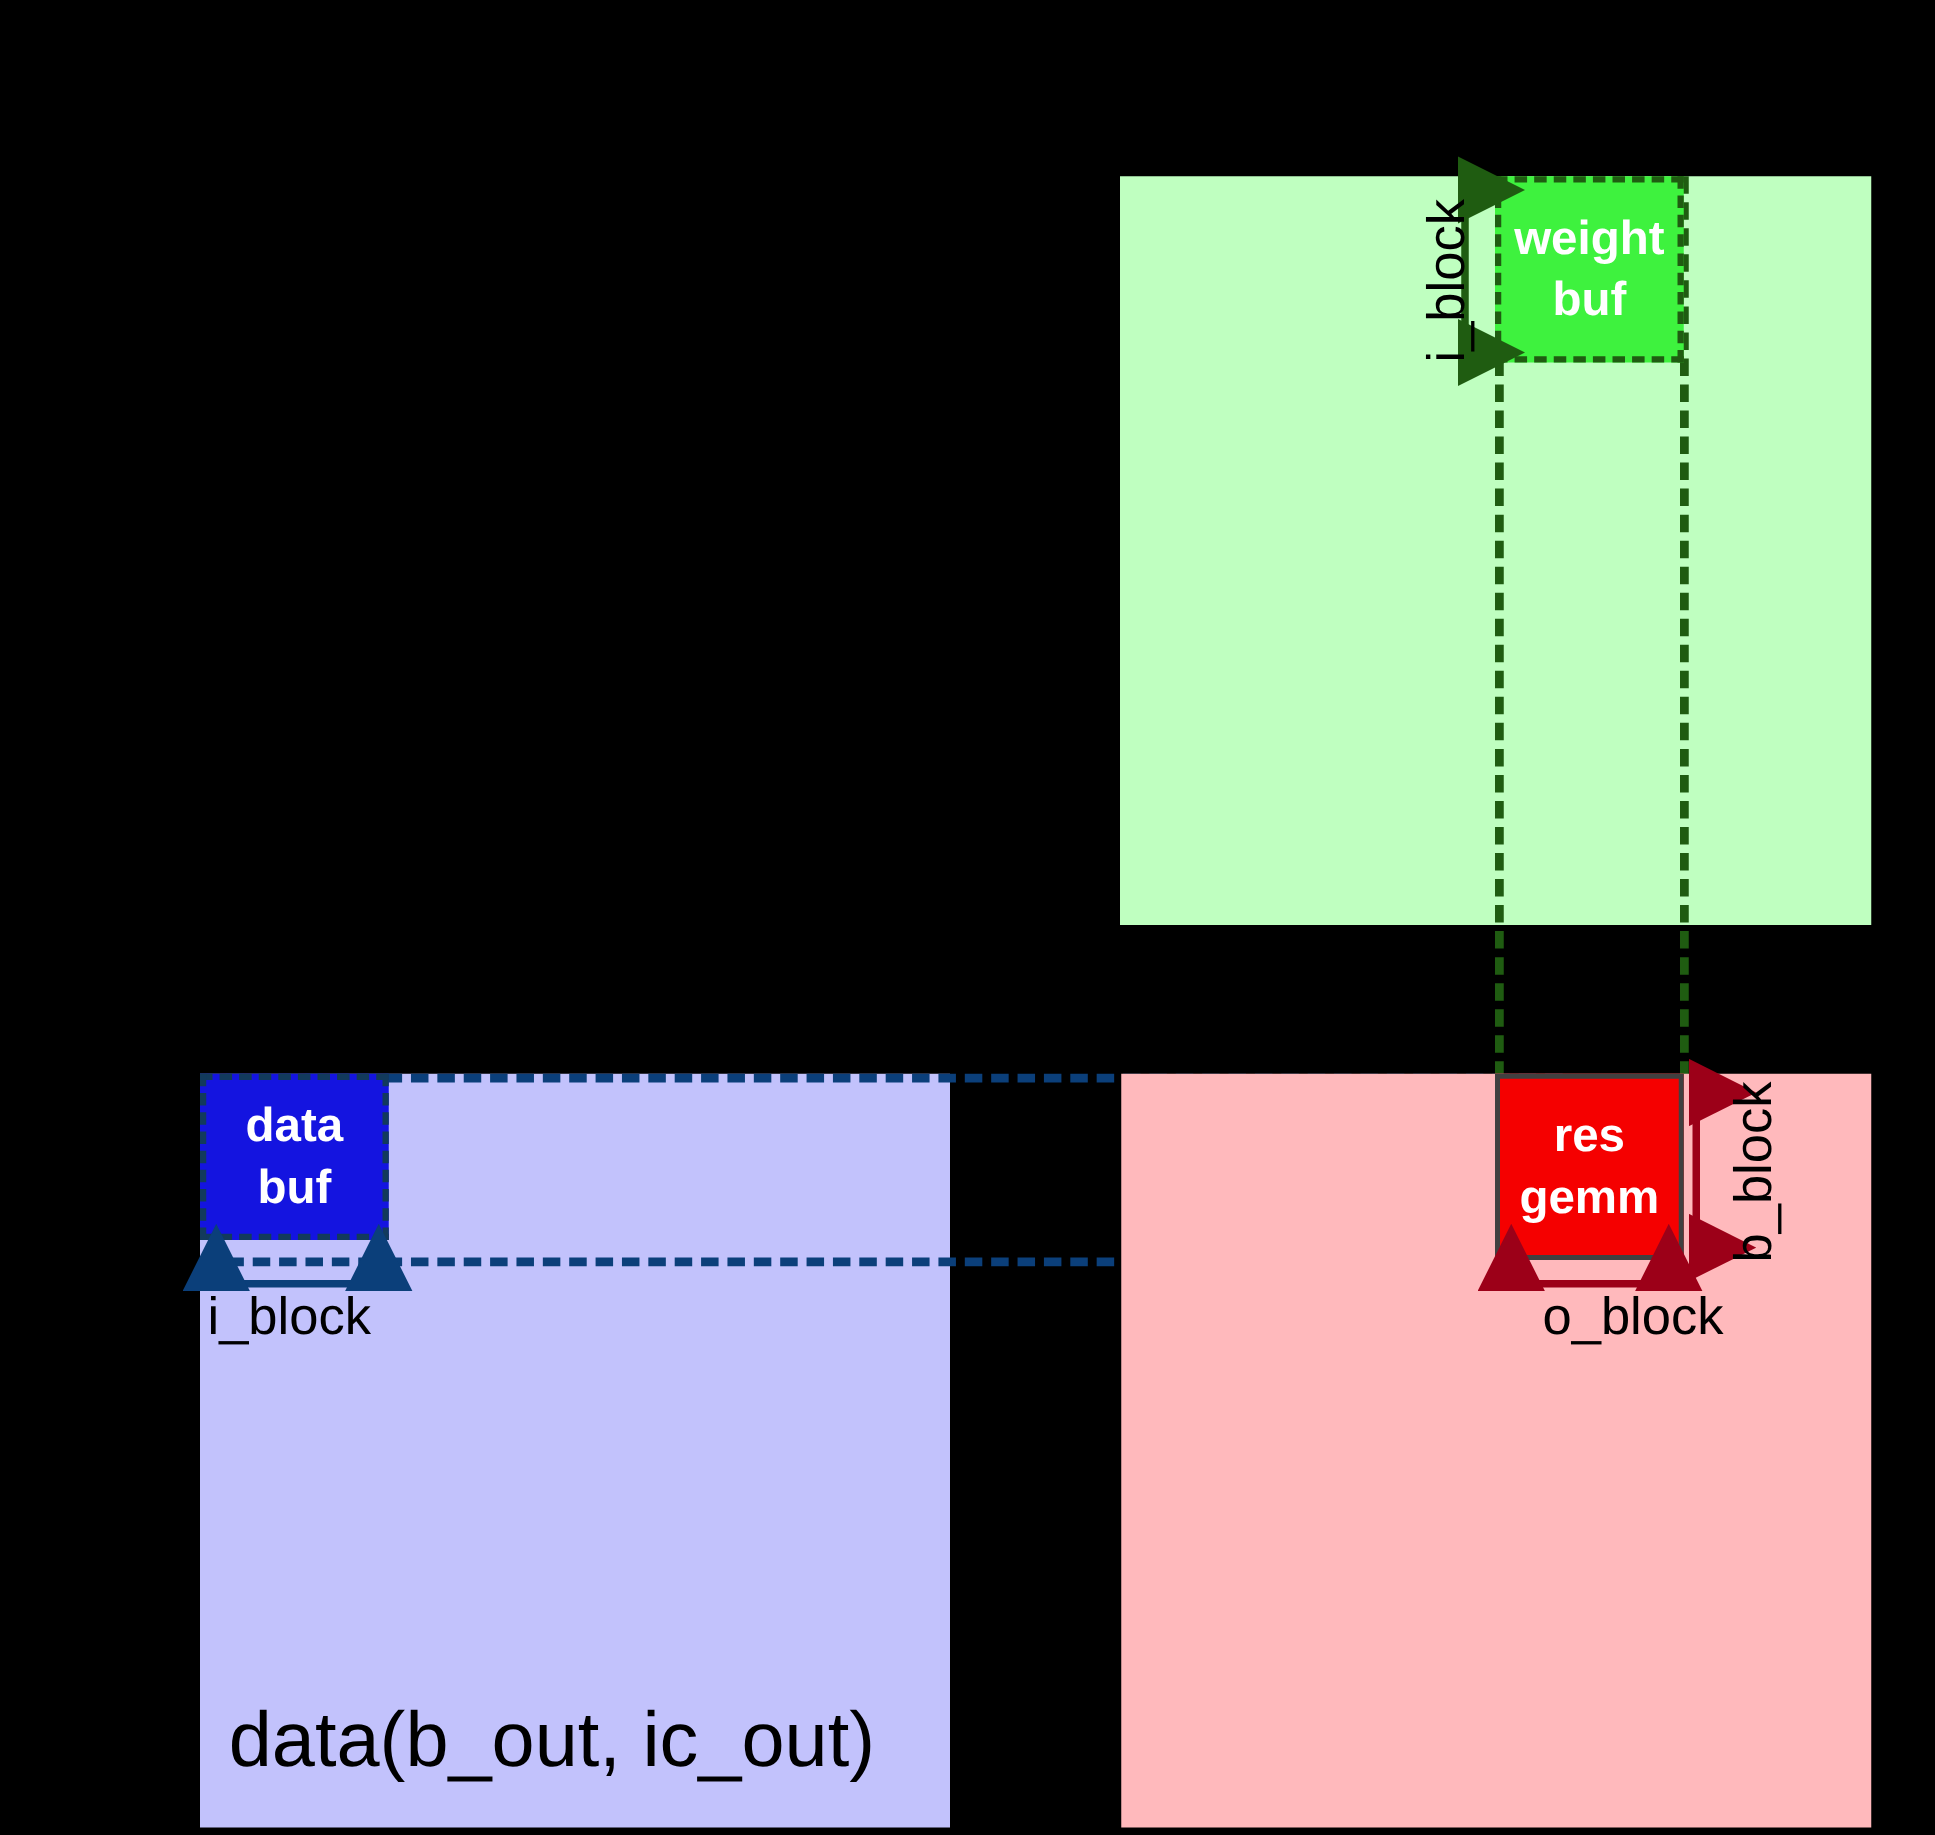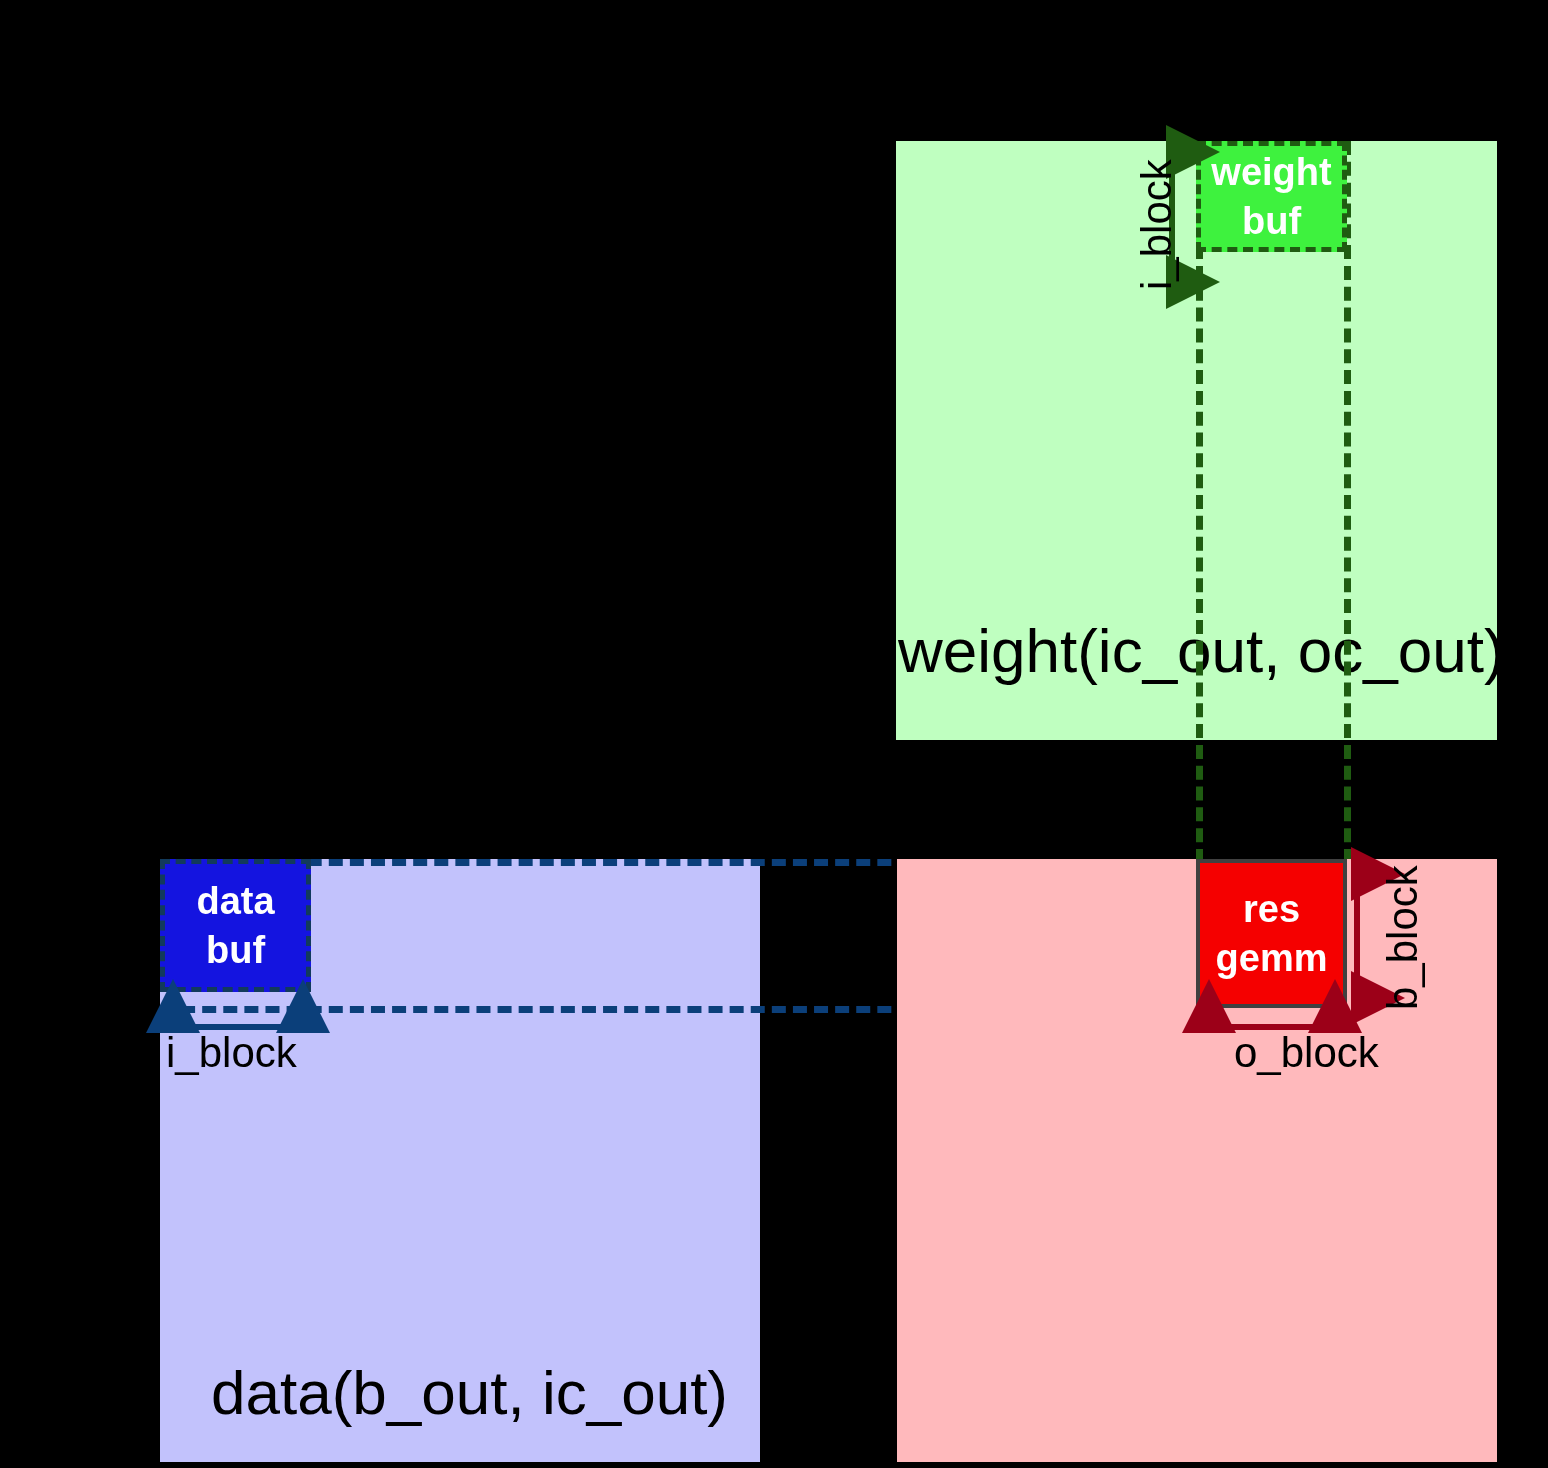--- a/index.html
+++ b/index.html
@@ -40,40 +40,40 @@
   
   .panel-caption {
     position: absolute;
     font-size: 62px;
     color: #000000;
     white-space: nowrap;
     font-weight: 400;
     line-height: 1;
   }
   #weight-caption { left: 898px; top: 620px; }
-  #data-caption   { left: 183px; top: 1362px; margin-left: 28px; }
+  #data-caption   { left: 183px; top: 1362px; }
   #res-caption    { left: 930px; top: 1362px; }
 
   
   .block {
     position: absolute;
     box-sizing: border-box;
     display: flex;
     flex-direction: column;
     align-items: center;
     justify-content: center;
     color: #ffffff;
     font-weight: bold;
     font-size: 38px;
     line-height: 1.28;
     text-align: center;
   }
   #weight-buf {
     left: 1196px; top: 141px;
-    width: 151px; height: 111px;
+    width: 151px; height: 149px;
     background: #3ef23e;
     border: 5px dashed #1f5c11;
   }
   #data-buf {
     left: 160px; top: 859px;
     width: 151px; height: 133px;
     background: #1414e0;
     border: 5px dashed #123a5c;
   }
   #res-gemm {
@@ -119,21 +119,20 @@
   #oblock-label        { left: 1234px; top: 1032px; }
   #bblock-label        { left: 1382px; top: 1010px; }
 </style>
 </head>
 <body>
 
 <div id="canvas">
 
   <div class="panel" id="weight-panel"></div>
 
-  <div class="panel-caption" id="weight-caption">weight(ic_out, oc_out)</div>
 
   <div class="dash-v" id="weight-dash-left"></div>
   <div class="dash-v" id="weight-dash-right"></div>
 
   <div class="block" id="weight-buf">
     <span>weight</span>
     <span>buf</span>
   </div>
 
   <svg class="arrow-svg" style="left:1155px; top:138px;" width="34" height="158">

